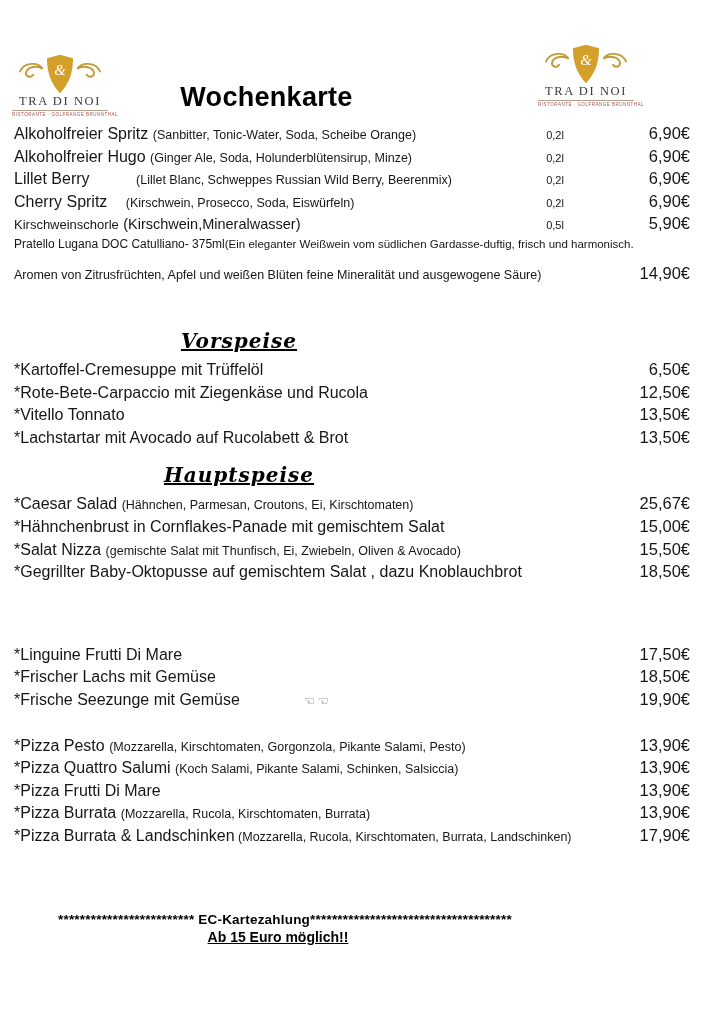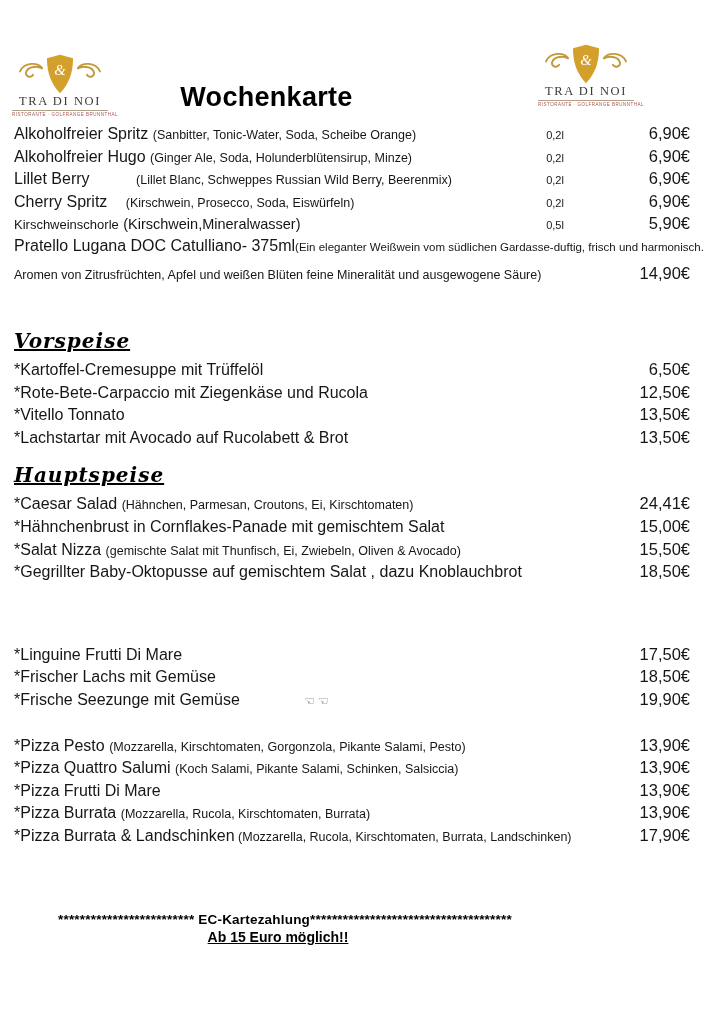--- a/index.html
+++ b/index.html
@@ -32,29 +32,29 @@
   .item-desc{font-size:12.5px;}
   .item-size{font-size:11px;text-align:center;}
   .item-price{font-size:16.5px;text-align:right;}
   
   #drinks .row:nth-child(3) .item-desc{margin-left:42px;}
   #drinks .row:nth-child(4) .item-desc{margin-left:14px;}
   #drinks .row:nth-child(5) .item-name{font-size:13px;}
   #drinks .row:nth-child(5) .item-desc{font-size:14.5px;}
   
   .wine-line1{display:flex;align-items:baseline;white-space:nowrap;height:27px;}
-  .wine-line1 .item-name{font-size:16px;}
+  .wine-line1 .item-name{font-size:12px;}
   .wine-line1 .item-desc{font-size:11.5px;}
   .wine-line2{display:grid;grid-template-columns:1fr 95px;align-items:baseline;height:23px;}
   .wine-line2 .item-desc{font-size:12.5px;}
   
   .section-heading{
     font-family:"DejaVu Serif",serif;font-style:italic;font-weight:bold;
     font-size:20px;text-decoration:underline;letter-spacing:1px;
-    width:450px;margin:0 0 7px 0;color:#000;
+    text-align:center;width:450px;margin:0 0 7px 0;color:#000;
   }
   #vorspeise{margin-top:42px;}
   #hauptspeise{margin-top:13px;}
   #fish{margin-top:60px;}
   #meat{margin-top:22px;}
   #pizza{margin-top:23px;}
   .hands{font-size:12px;color:#4a4a4a;margin-left:64px;letter-spacing:3px;}
   
   .footer{margin-top:64px;padding-left:44px;font-weight:bold;color:#000;}
   .footer-line1{font-size:13.5px;white-space:nowrap;letter-spacing:.2px;}
@@ -150,21 +150,21 @@
       <div class="row no-size">
         <span class="cell"><span class="item-name">*Lachstartar mit Avocado auf Rucolabett &amp; Brot</span></span>
         <span class="item-price">13,50€</span>
       </div>
     </div>
 
     <div id="hauptspeise">
       <div class="section-heading">Hauptspeise</div>
       <div class="row no-size">
         <span class="cell"><span class="item-name">*Caesar Salad</span> <span class="item-desc">(Hähnchen, Parmesan, Croutons, Ei, Kirschtomaten)</span></span>
-        <span class="item-price">24,41€</span>
+        <span class="item-price">25,67€</span>
       </div>
       <div class="row no-size">
         <span class="cell"><span class="item-name">*Hähnchenbrust in Cornflakes-Panade mit gemischtem Salat</span></span>
         <span class="item-price">15,00€</span>
       </div>
       <div class="row no-size">
         <span class="cell"><span class="item-name">*Salat Nizza</span> <span class="item-desc">(gemischte Salat mit Thunfisch, Ei, Zwiebeln, Oliven &amp; Avocado)</span></span>
         <span class="item-price">15,50€</span>
       </div>
       <div class="row no-size">

